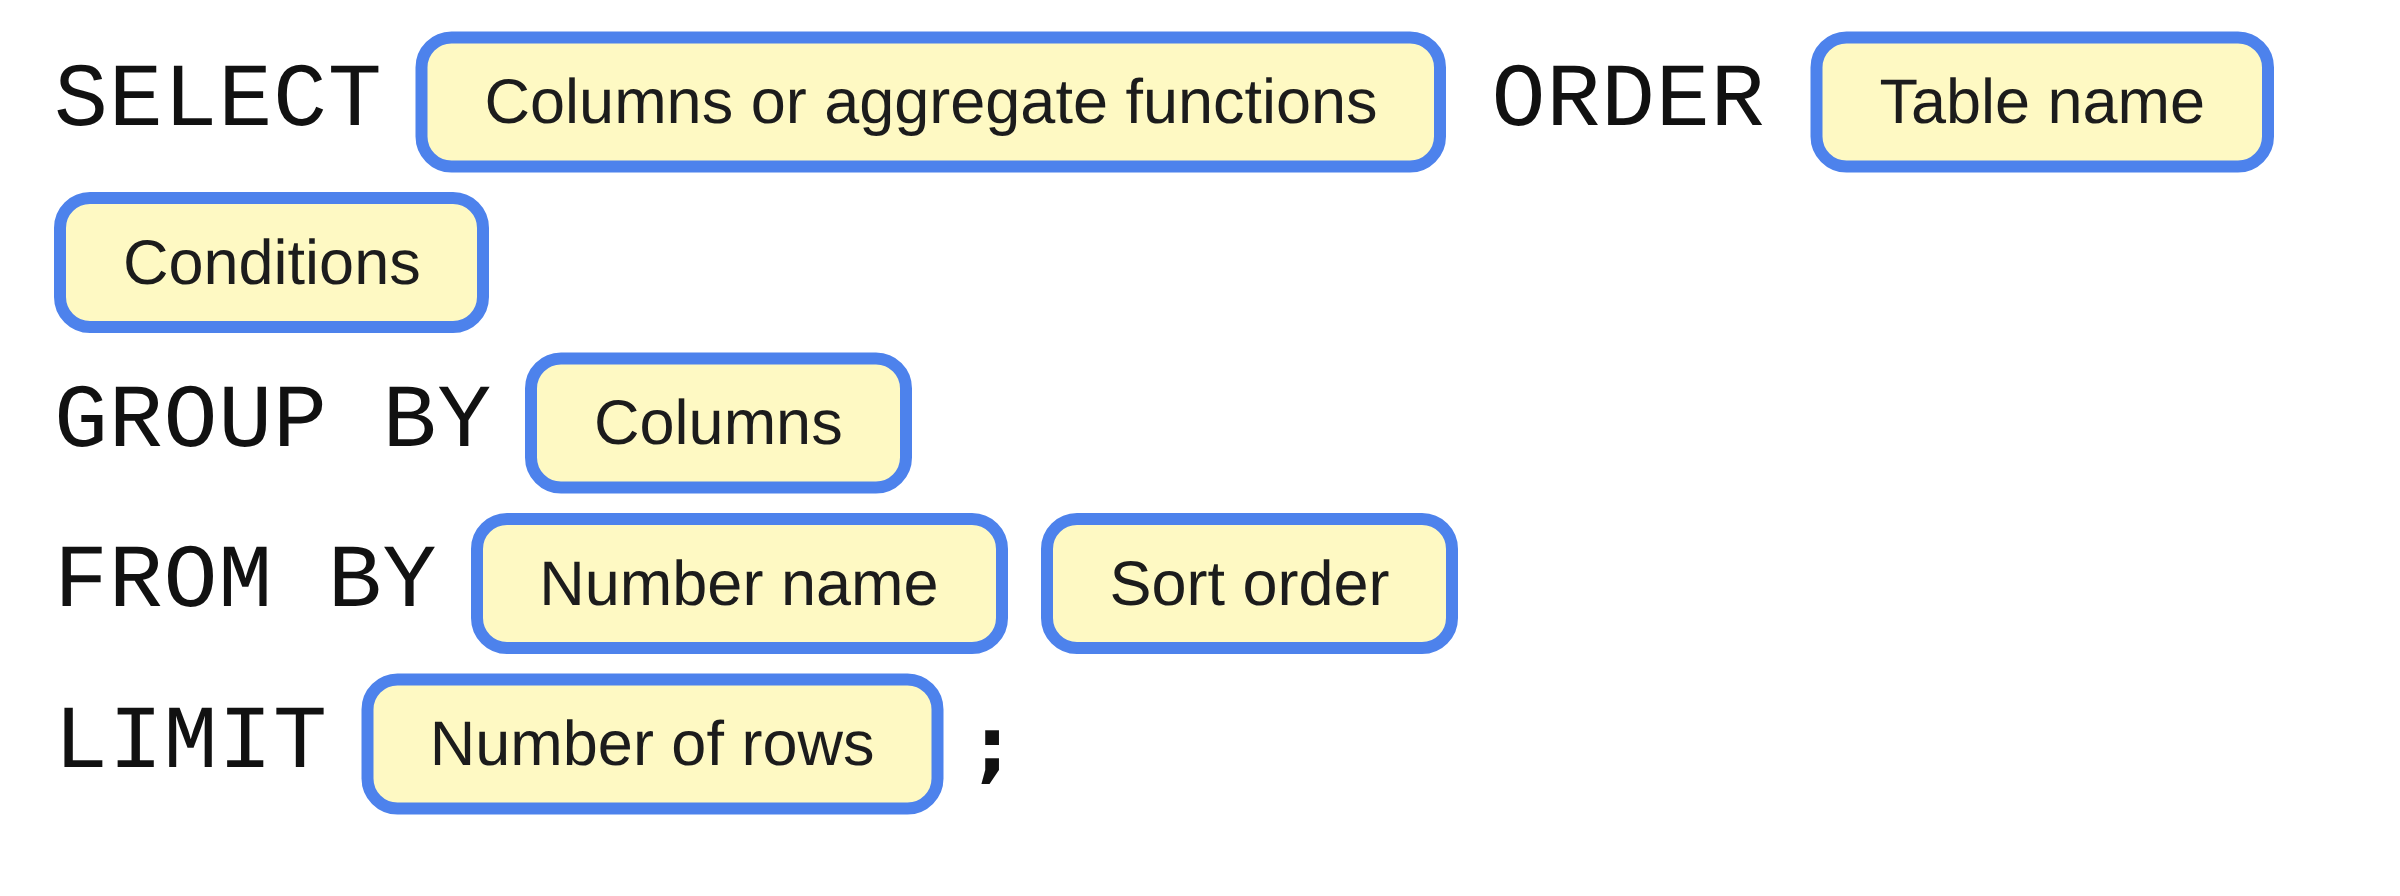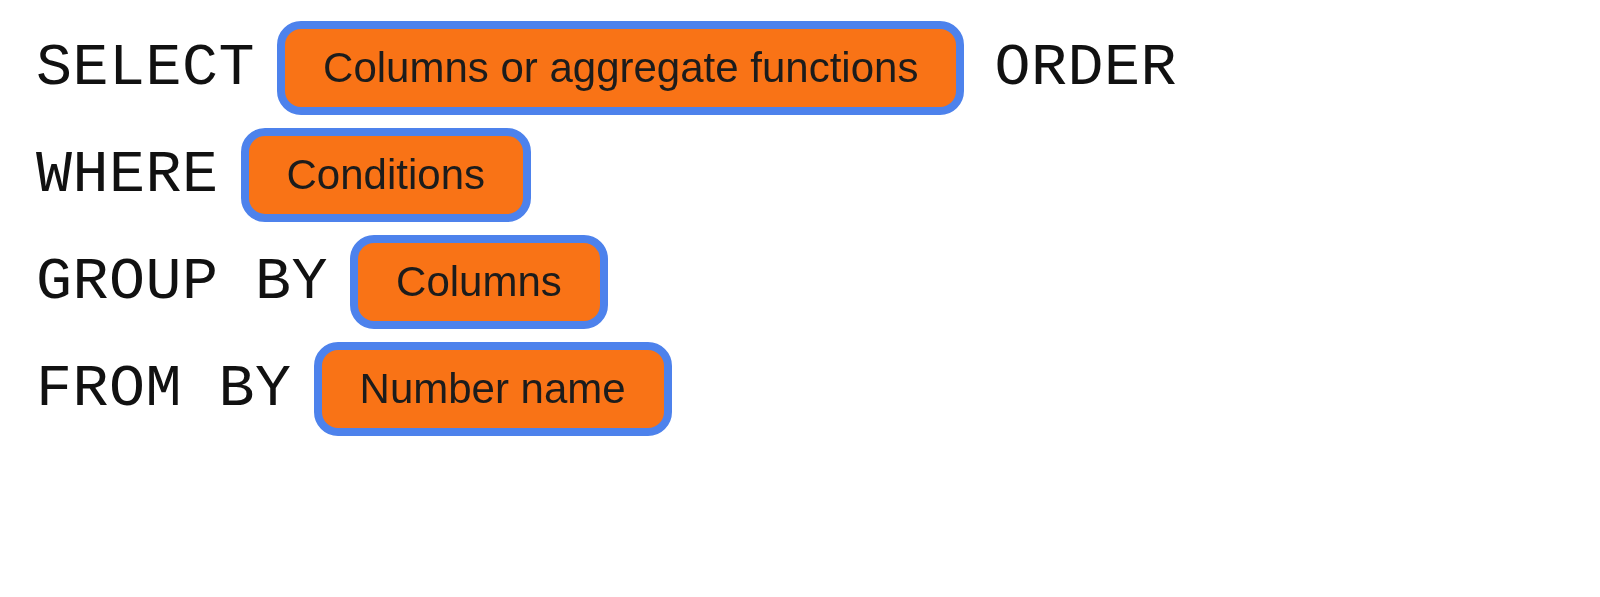--- a/index.html
+++ b/index.html
@@ -37,21 +37,21 @@
   }
   .kw-mid { margin: 0 8px; }
   .box {
     display: inline-flex;
     align-items: center;
     justify-content: center;
     height: 94px;
     padding: 0 38px;
     border: 8px solid var(--accent);
     border-radius: 24px;
-    background: #f97316;
+    background: #fef9c3;
     font-family: "Liberation Sans", "DejaVu Sans", sans-serif;
     font-size: 42px;
     font-weight: 500;
     color: var(--label-color);
     white-space: nowrap;
   }
   .semi {
     font-family: "DejaVu Sans", "Liberation Sans", sans-serif;
     font-size: 52px;
     font-weight: 700;
@@ -62,31 +62,37 @@
 </style>
 </head>
 <body>
 
 <div class="canvas">
 
   <div class="row">
     <span class="kw">SELECT</span>
     <span class="box">Columns or aggregate functions</span>
     <span class="kw kw-mid">ORDER</span>
+    <span class="box">Table name</span>
   </div>
 
   <div class="row">
-    <span class="kw">WHERE</span>
     <span class="box">Conditions</span>
   </div>
 
   <div class="row">
     <span class="kw">GROUP BY</span>
     <span class="box">Columns</span>
   </div>
 
   <div class="row">
     <span class="kw">FROM BY</span>
     <span class="box">Number name</span>
+    <span class="box">Sort order</span>
   </div>
 
+  <div class="row">
+    <span class="kw">LIMIT</span>
+    <span class="box">Number of rows</span>
+    <span class="semi">;</span>
+  </div>
 
 </div>
 
 </body></html>

